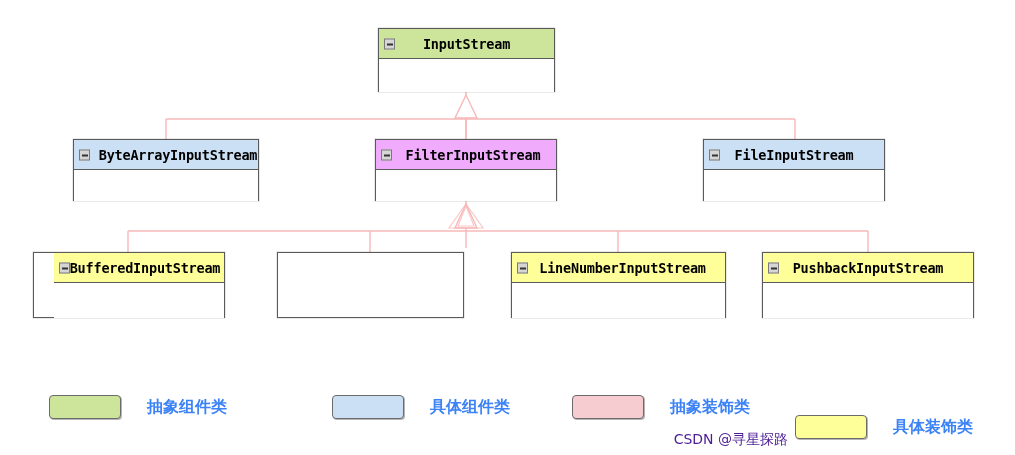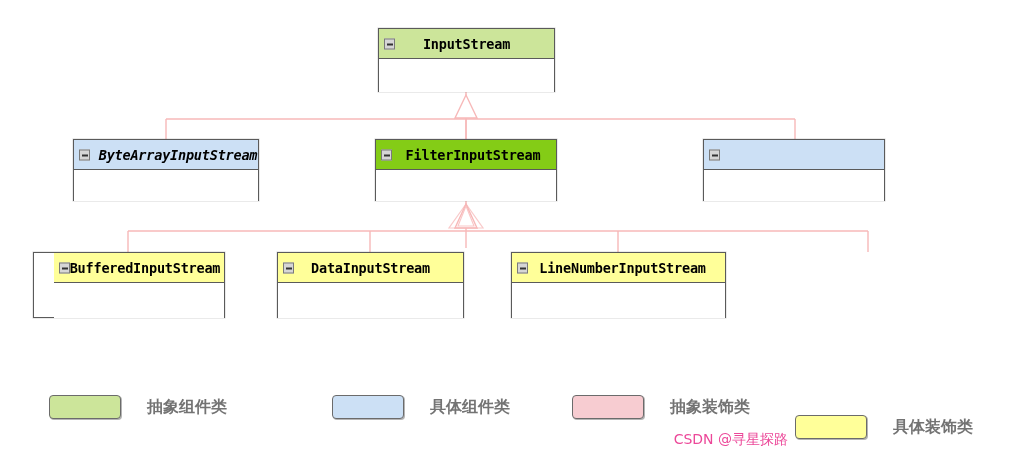--- a/index.html
+++ b/index.html
@@ -76,21 +76,21 @@
     left: 1.5px;
     top: 4px;
     width: 6px;
     height: 2px;
     background: #333333;
   }
 
   
   .hdr-green  { background: #cce59a; }
   .hdr-blue   { background: #cce0f5; }
-  .hdr-pink   { background: #84cc16; }
+  .hdr-pink   { background: #f0abfc; }
   .hdr-yellow { background: #ffff99; }
 
   
   .legend-item {
     position: absolute;
     display: flex;
     align-items: center;
   }
   .legend-swatch {
     width: 72px;
@@ -98,36 +98,36 @@
     box-sizing: border-box;
     border: 1px solid #6b6b6b;
     border-radius: 4px;
     box-shadow: 1px 1px 0 rgba(90,90,90,0.45);
   }
   .legend-label {
     margin-left: 26px;
     font-family: Liberation Sans, sans-serif;
     font-size: 16px;
     font-weight: bold;
-    color: #737373;
+    color: #3b82f6;
     white-space: nowrap;
   }
   .sw-green  { background: #cce59a; }
   .sw-blue   { background: #cce0f5; }
   .sw-pink   { background: #f7ccd1; }
   .sw-yellow { background: #ffff99; }
 
   
   .watermark {
     position: absolute;
     right: 14px;
     bottom: 6px;
     font-family: "DejaVu Sans", "Liberation Sans", sans-serif;
     font-size: 14px;
-    color: #ec4899;
+    color: #4c1d95;
     white-space: nowrap;
     user-select: none;
   }
 </style>
 </head>
 <body>
 
 <div id="canvas">
 
   <svg class="connectors" viewBox="0 0 1015 455" xmlns="http://www.w3.org/2000/svg">
@@ -166,64 +166,68 @@
     <div class="uml-header hdr-green">
       <span class="collapse-icon"></span>
       <span class="uml-title">InputStream</span>
     </div>
     <div class="uml-body" style="height:33px;"></div>
   </div>
 
   <div class="uml-box" style="left:73px; top:139px; width:186px; height:62px;">
     <div class="uml-header hdr-blue">
       <span class="collapse-icon"></span>
-      <span class="uml-title" style="margin-left:24px;font-style:italic;">ByteArrayInputStream</span>
+      <span class="uml-title" style="margin-left:24px;">ByteArrayInputStream</span>
     </div>
     <div class="uml-body" style="height:31px;"></div>
   </div>
 
   <div class="uml-box" style="left:375px; top:139px; width:182px; height:62px;">
     <div class="uml-header hdr-pink">
       <span class="collapse-icon"></span>
       <span class="uml-title" style="margin-left:14px;">FilterInputStream</span>
     </div>
     <div class="uml-body" style="height:31px;"></div>
   </div>
 
   <div class="uml-box" style="left:703px; top:139px; width:182px; height:62px;">
     <div class="uml-header hdr-blue">
       <span class="collapse-icon"></span>
+      <span class="uml-title">FileInputStream</span>
     </div>
     <div class="uml-body" style="height:31px;"></div>
   </div>
 
   <div class="uml-box" style="left:33px; top:252px; width:192px; height:66px;padding-left:20px;">
     <div class="uml-header hdr-yellow">
       <span class="collapse-icon"></span>
       <span class="uml-title" style="margin-left:12px;">BufferedInputStream</span>
     </div>
     <div class="uml-body" style="height:35px;"></div>
   </div>
 
   <div class="uml-box" style="left:277px; top:252px; width:187px; height:66px;">
-    <div class="uml-header hdr-yellow">
-      <span class="collapse-icon"></span>
-      <span class="uml-title">DataInputStream</span>
-    </div>
     <div class="uml-body" style="height:35px;"></div>
   </div>
 
   <div class="uml-box" style="left:511px; top:252px; width:215px; height:66px;">
     <div class="uml-header hdr-yellow">
       <span class="collapse-icon"></span>
       <span class="uml-title" style="margin-left:8px;">LineNumberInputStream</span>
     </div>
     <div class="uml-body" style="height:35px;"></div>
   </div>
 
+  <div class="uml-box" style="left:762px; top:252px; width:212px; height:66px;">
+    <div class="uml-header hdr-yellow">
+      <span class="collapse-icon"></span>
+      <span class="uml-title">PushbackInputStream</span>
+    </div>
+    <div class="uml-body" style="height:35px;"></div>
+  </div>
 
   <div class="legend-item" style="left:49px; top:395px;">
     <span class="legend-swatch sw-green"></span>
     <span class="legend-label">抽象组件类</span>
   </div>
 
   <div class="legend-item" style="left:316px; top:395px;margin-left:16px;">
     <span class="legend-swatch sw-blue"></span>
     <span class="legend-label">具体组件类</span>
   </div>

